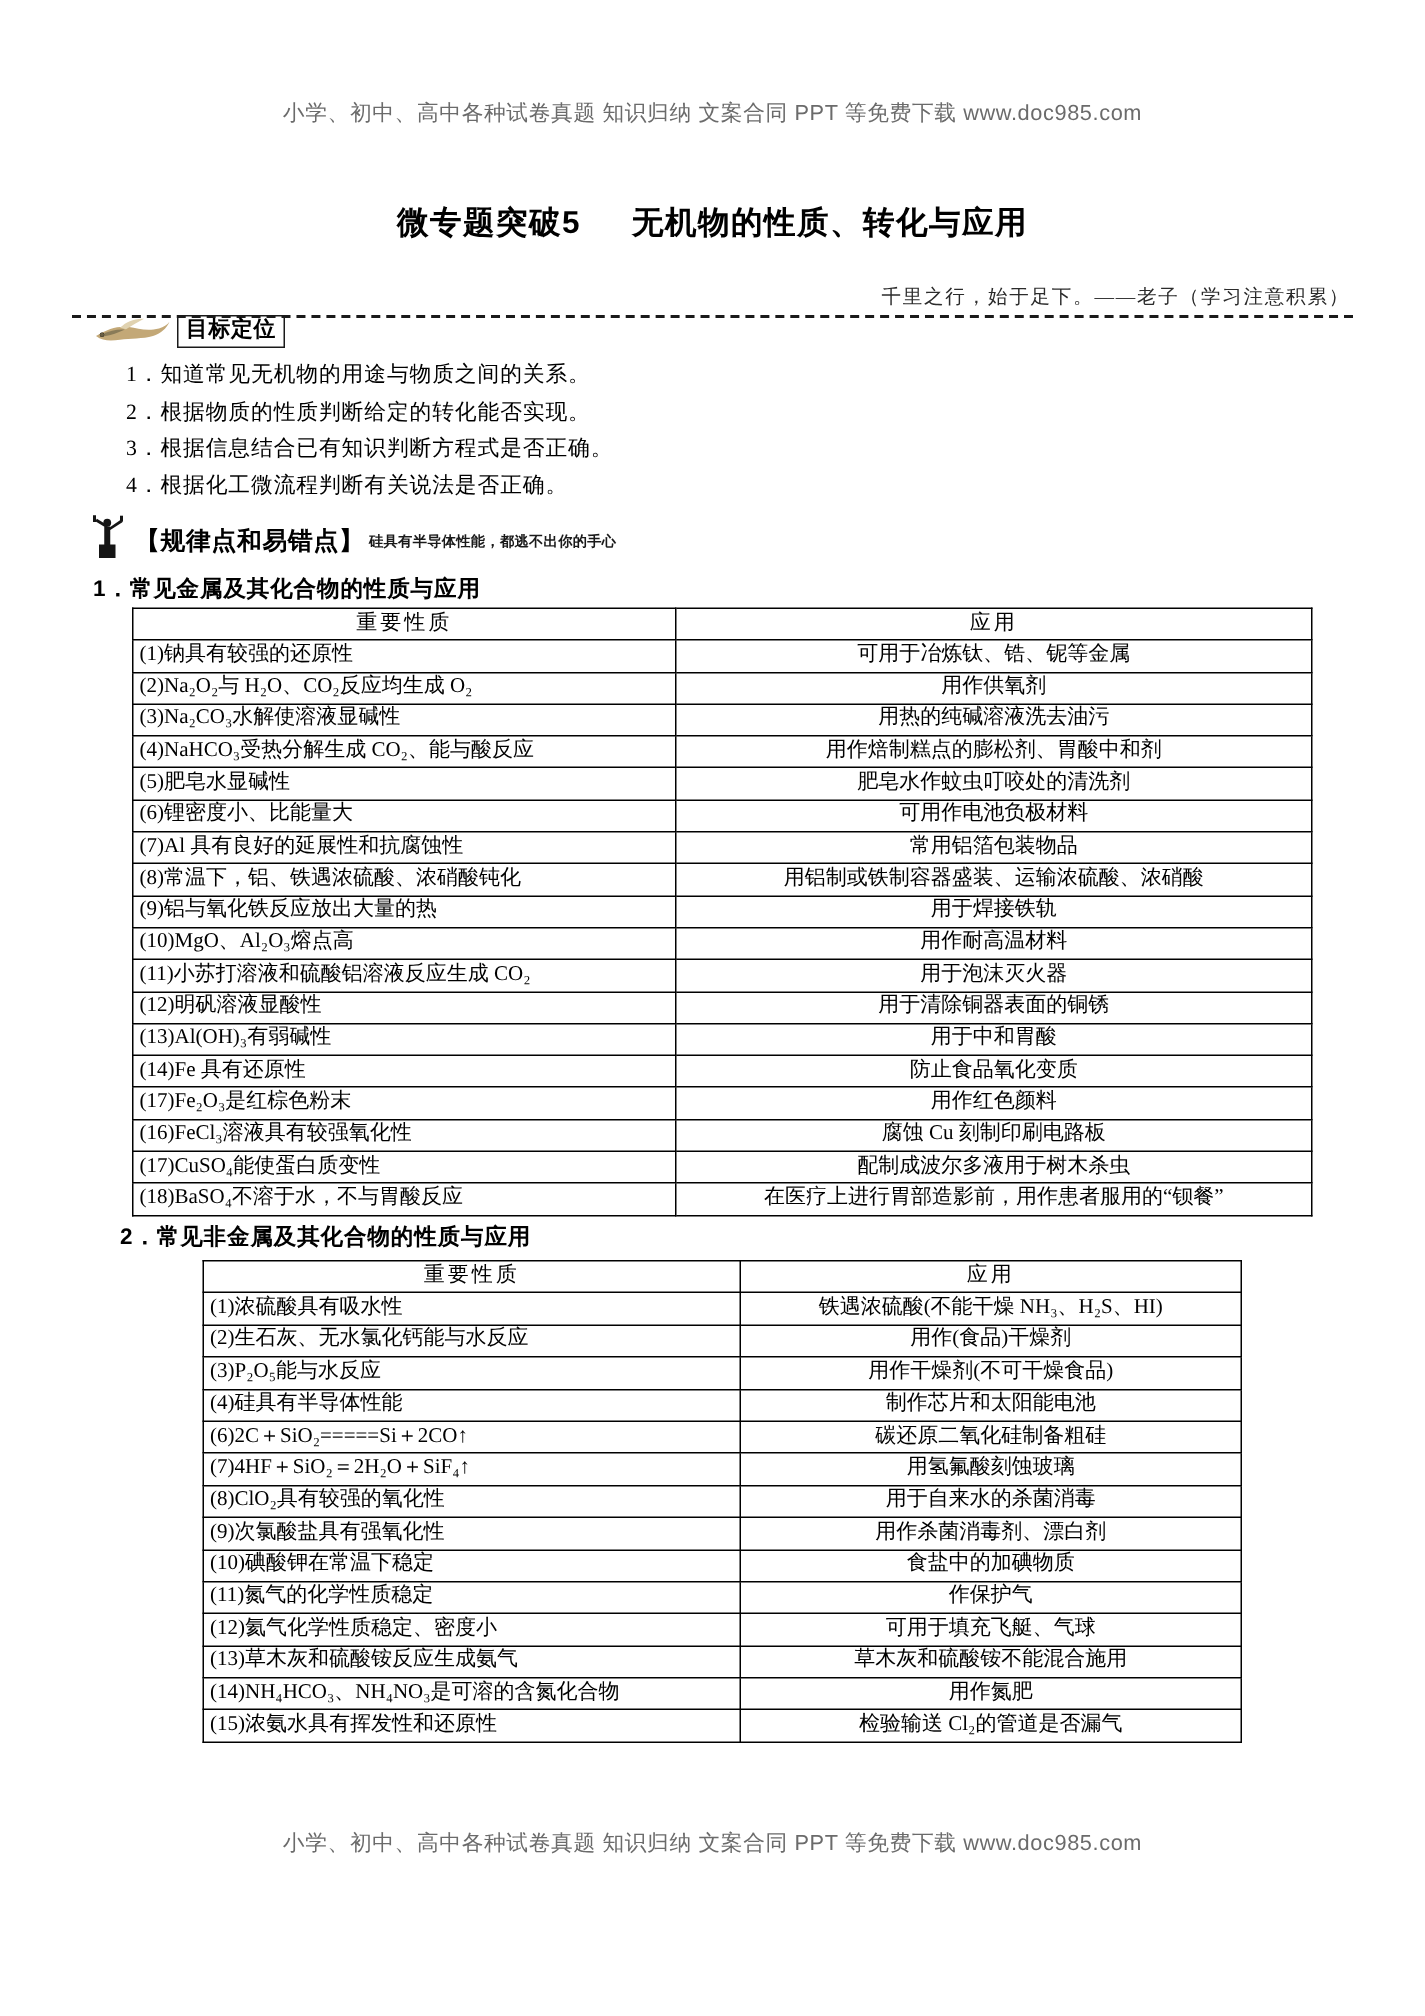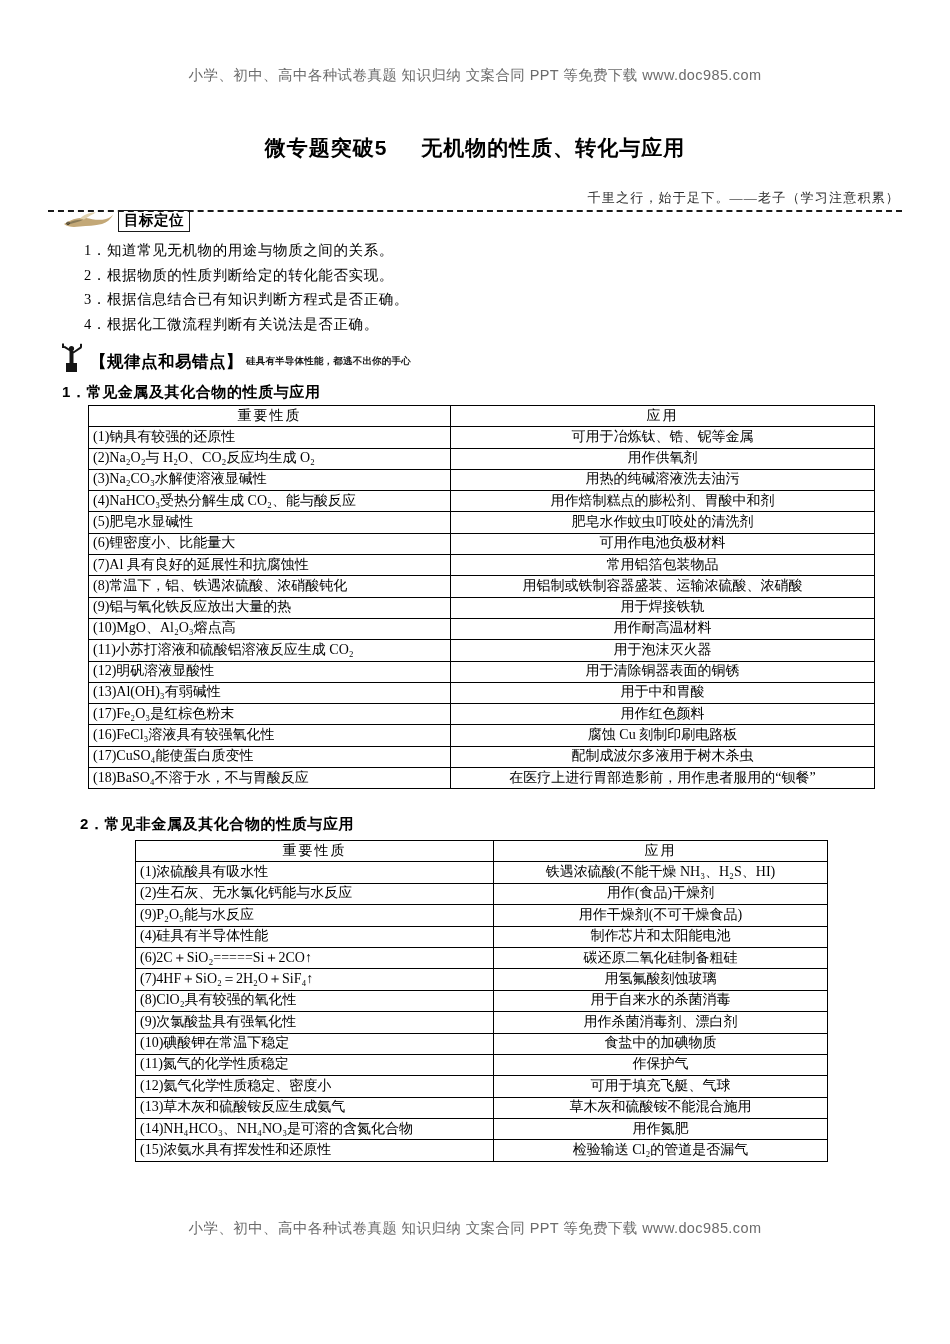--- a/index.html
+++ b/index.html
@@ -268,20 +268,24 @@
         </tr>
         <tr>
           <td class="prop">(12)明矾溶液显酸性</td>
           <td class="use">用于清除铜器表面的铜锈</td>
         </tr>
         <tr>
           <td class="prop">(13)Al(OH)₃有弱碱性</td>
           <td class="use">用于中和胃酸</td>
         </tr>
         <tr>
+          <td class="prop">(14)Fe 具有还原性</td>
+          <td class="use">防止食品氧化变质</td>
+        </tr>
+        <tr>
           <td class="prop">(17)Fe₂O₃是红棕色粉末</td>
           <td class="use">用作红色颜料</td>
         </tr>
         <tr>
           <td class="prop">(16)FeCl₃溶液具有较强氧化性</td>
           <td class="use">腐蚀 Cu 刻制印刷电路板</td>
         </tr>
         <tr>
           <td class="prop">(17)CuSO₄能使蛋白质变性</td>
           <td class="use">配制成波尔多液用于树木杀虫</td>
@@ -309,21 +313,21 @@
     <tbody>
         <tr>
           <td class="prop">(1)浓硫酸具有吸水性</td>
           <td class="use">铁遇浓硫酸(不能干燥 NH₃、H₂S、HI)</td>
         </tr>
         <tr>
           <td class="prop">(2)生石灰、无水氯化钙能与水反应</td>
           <td class="use">用作(食品)干燥剂</td>
         </tr>
         <tr>
-          <td class="prop">(9)P₂O₅能与水反应</td>
+          <td class="prop">(3)P₂O₅能与水反应</td>
           <td class="use">用作干燥剂(不可干燥食品)</td>
         </tr>
         <tr>
           <td class="prop">(4)硅具有半导体性能</td>
           <td class="use">制作芯片和太阳能电池</td>
         </tr>
         <tr>
           <td class="prop">(6)2C＋SiO₂=====Si＋2CO↑</td>
           <td class="use">碳还原二氧化硅制备粗硅</td>
         </tr>

